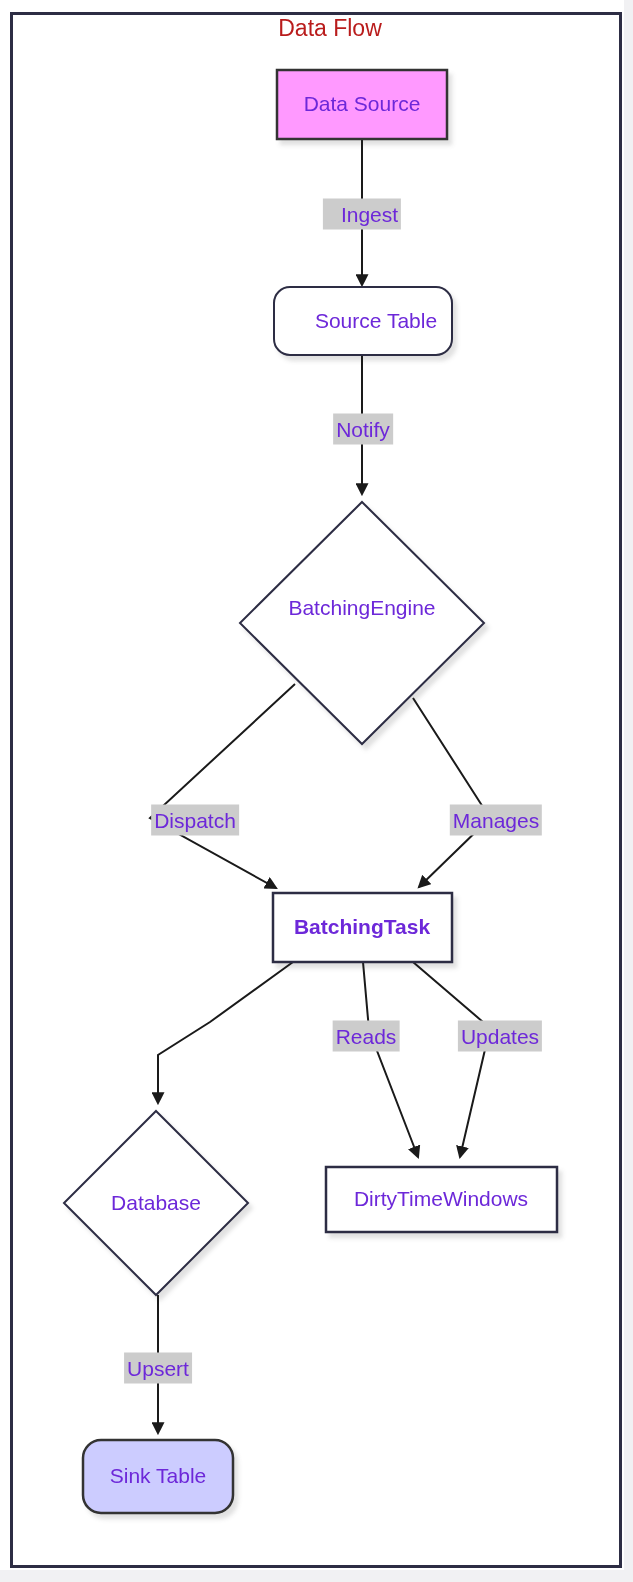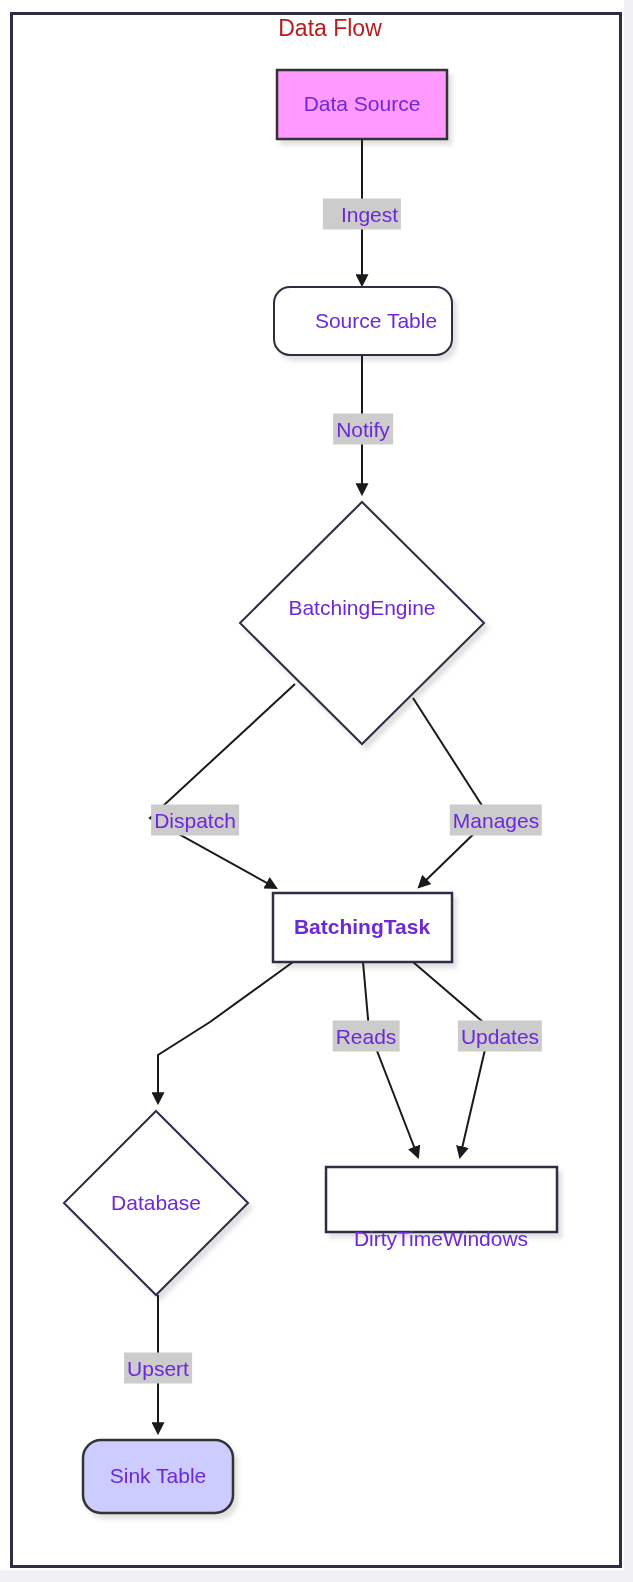--- a/index.html
+++ b/index.html
@@ -66,21 +66,21 @@
       <rect class="node-thick" x="326" y="1167" width="231" height="65" fill="#ffffff"></rect>
       <rect class="node-styled" x="83" y="1440" width="150" height="73" rx="18" fill="#ccccff"></rect>
     </g>
   </svg>
 
   <div class="lbl" style="left:362px;top:104px;">Data Source</div>
   <div class="lbl" style="left:376px;top:321px;">Source Table</div>
   <div class="lbl" style="left:362px;top:608px;">BatchingEngine</div>
   <div class="lbl" style="left:362px;top:927px;font-weight:bold;">BatchingTask</div>
   <div class="lbl" style="left:156px;top:1203px;text-align:center;">Database</div>
-  <div class="lbl" style="left:441px;top:1199px;margin-top:40px;">DirtyTimeWindows</div>
+  <div class="lbl" style="left:441px;top:1199px;">DirtyTimeWindows</div>
   <div class="lbl" style="left:158px;top:1476px;">Sink Table</div>
 
   <div class="lbl edge-lbl" style="left:362px;top:214px;padding-left:18px;">Ingest</div>
   <div class="lbl edge-lbl" style="left:363px;top:429px;">Notify</div>
   <div class="lbl edge-lbl" style="left:147px;top:820px;margin-left:48px;">Dispatch</div>
   <div class="lbl edge-lbl" style="left:496px;top:820px;text-align:center;">Manages</div>
   <div class="lbl edge-lbl" style="left:366px;top:1036px;">Reads</div>
   <div class="lbl edge-lbl" style="left:500px;top:1036px;">Updates</div>
   <div class="lbl edge-lbl" style="left:158px;top:1368px;">Upsert</div>
 </div>

